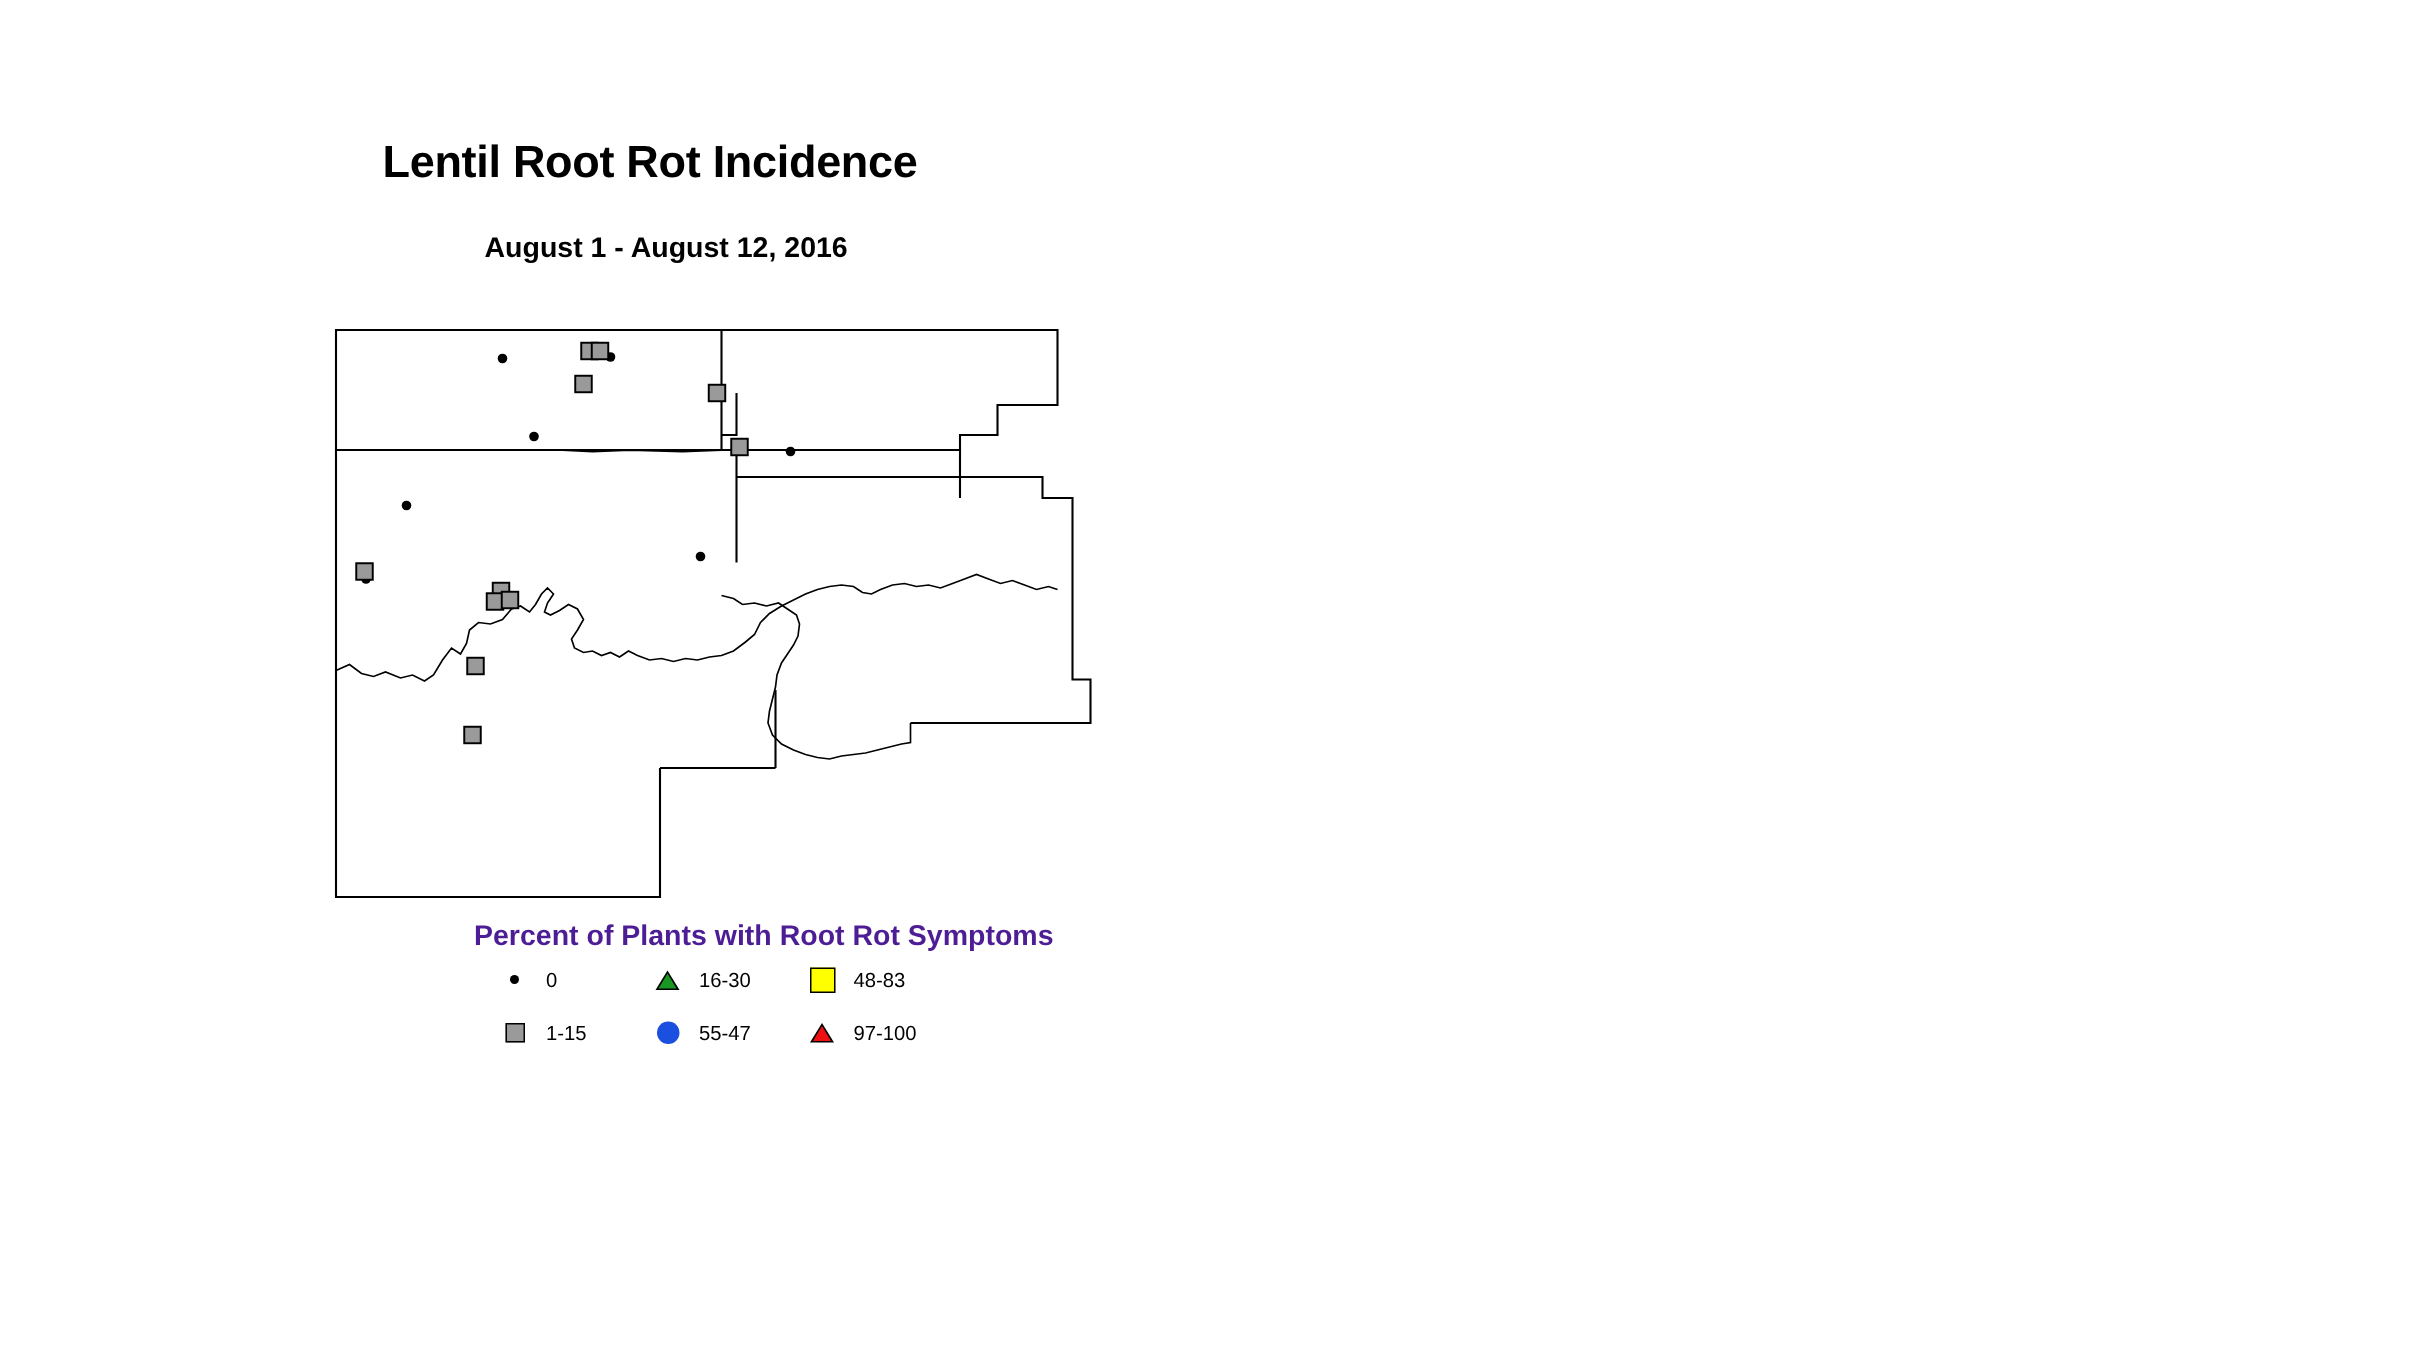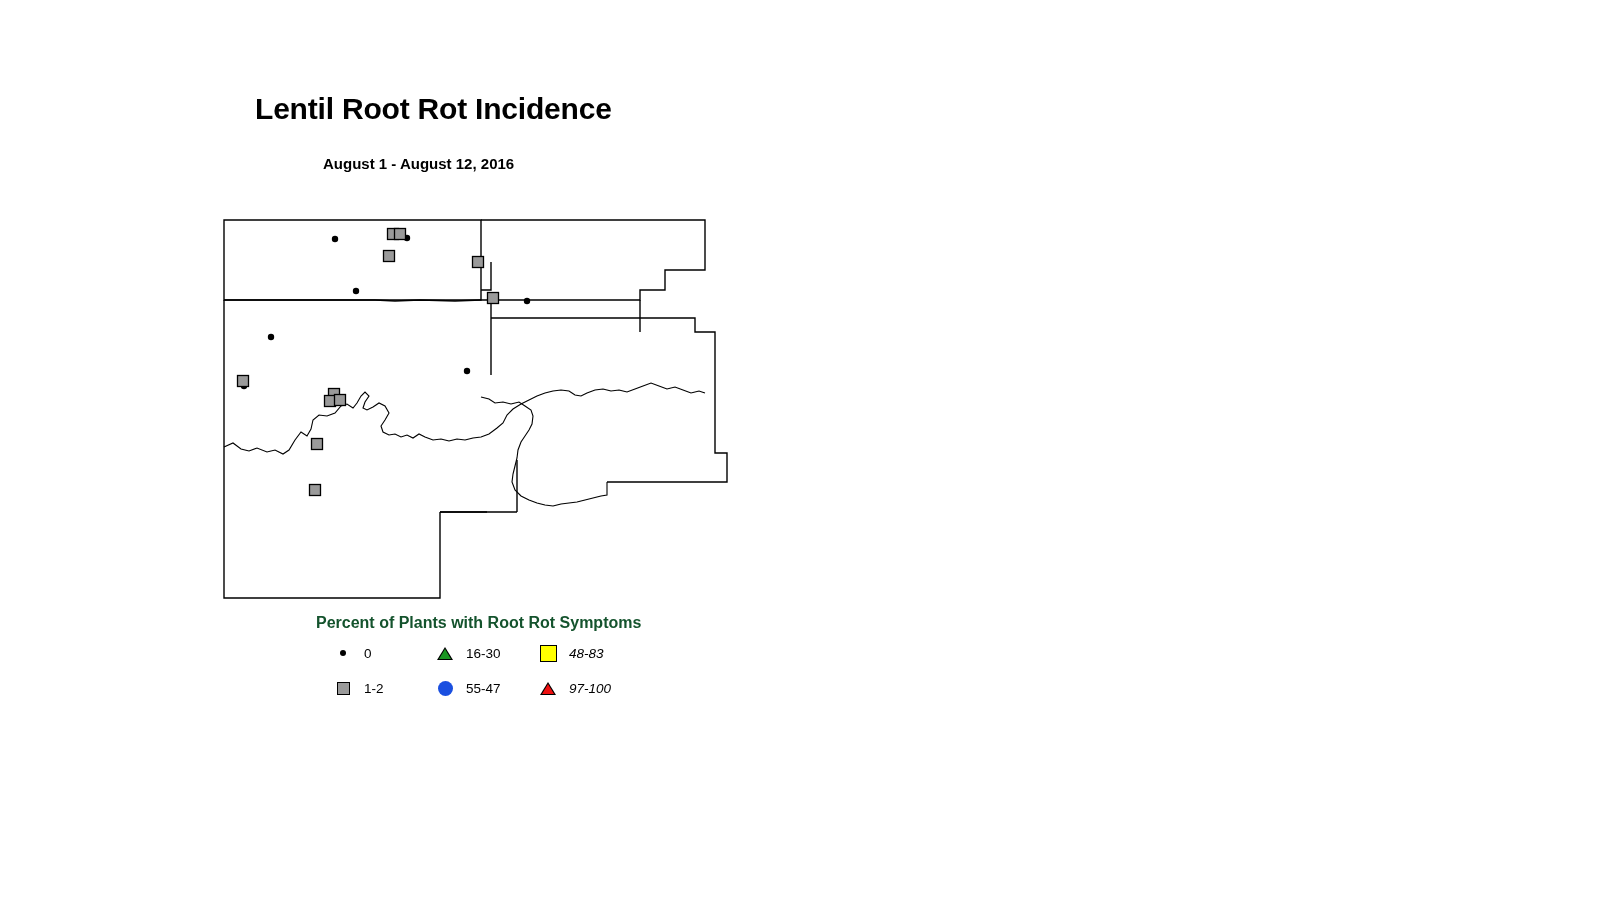--- a/index.html
+++ b/index.html
@@ -28,40 +28,40 @@
     font-size: 30px;
     font-weight: bold;
     color: #000000;
     letter-spacing: -0.2px;
     white-space: nowrap;
   }
   .subtitle {
     position: absolute;
     left: 323px;
     top: 155px;
-    font-size: 15px;
+    font-size: 19px;
     font-weight: bold;
     color: #000000;
     white-space: nowrap;
   }
   #map-wrap {
     position: absolute;
     left: 215px;
     top: 210px;
     width: 540px;
     height: 400px;
   }
   #map-svg { display: block; }
   .legend-title {
     position: absolute;
     left: 316px;
     top: 614px;
-    font-size: 16px;
+    font-size: 19px;
     font-weight: bold;
-    color: #14532d;
+    color: #4c1d95;
     white-space: nowrap;
   }
   .legend-grid {
     position: absolute;
     left: 330px;
     top: 640px;
     width: 330px;
   }
   .legend-row {
     position: relative;
@@ -81,21 +81,21 @@
     flex: 0 0 26px;
   }
   .legend-entry .lbl {
     font-size: 13.5px;
     color: #000000;
     white-space: nowrap;
     margin-left: 8px;
   }
   .col0 { left: 0px; }
   .col1 { left: 102px; align-items: center; }
-  .col2 { left: 205px; font-style: italic; }
+  .col2 { left: 205px; }
 
   .sym-dot {
     width: 6px; height: 6px;
     border-radius: 50%;
     background: #000000;
   }
   .sym-square {
     width: 11px; height: 11px;
     background: #9a9a9a;
     border: 1.4px solid #000000;
@@ -234,21 +234,21 @@
             <span class="sym-square-yellow"></span>
           </span>
         <span class="lbl">48-83</span>
       </div>
     </div>
     <div class="legend-row">
       <div class="legend-entry col0">
         <span class="sym">
             <span class="sym-square"></span>
           </span>
-        <span class="lbl">1-2</span>
+        <span class="lbl">1-15</span>
       </div>
       <div class="legend-entry col1">
         <span class="sym">
             <span class="sym-circle"></span>
           </span>
         <span class="lbl">55-47</span>
       </div>
       <div class="legend-entry col2">
         <span class="sym">
             <span class="sym-tri red"></span>

